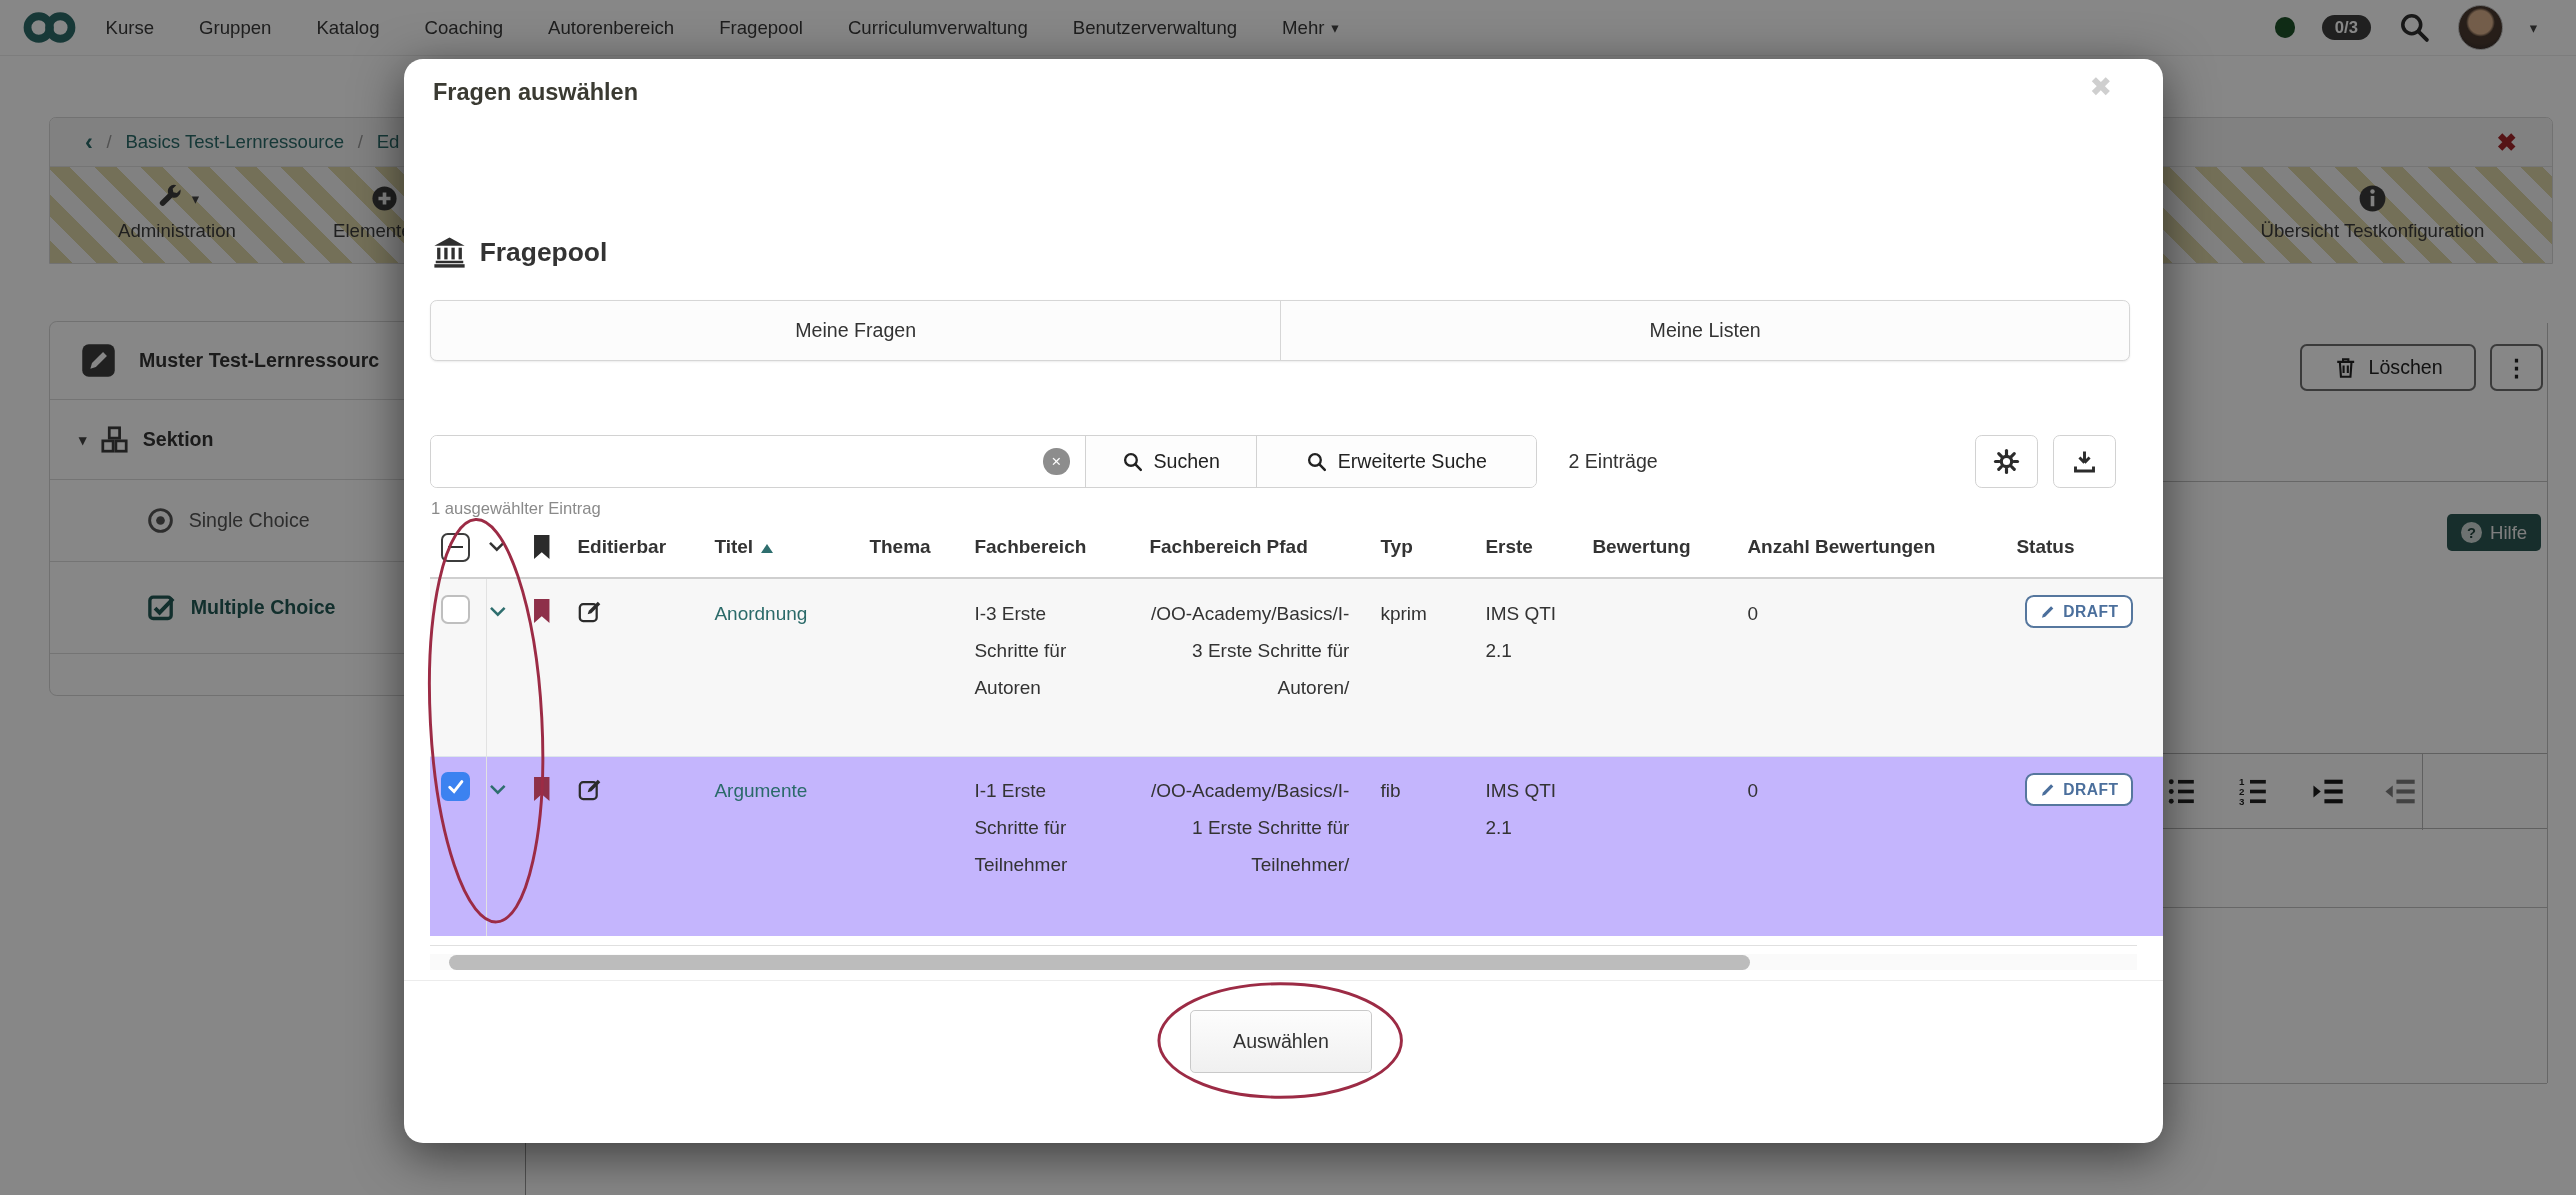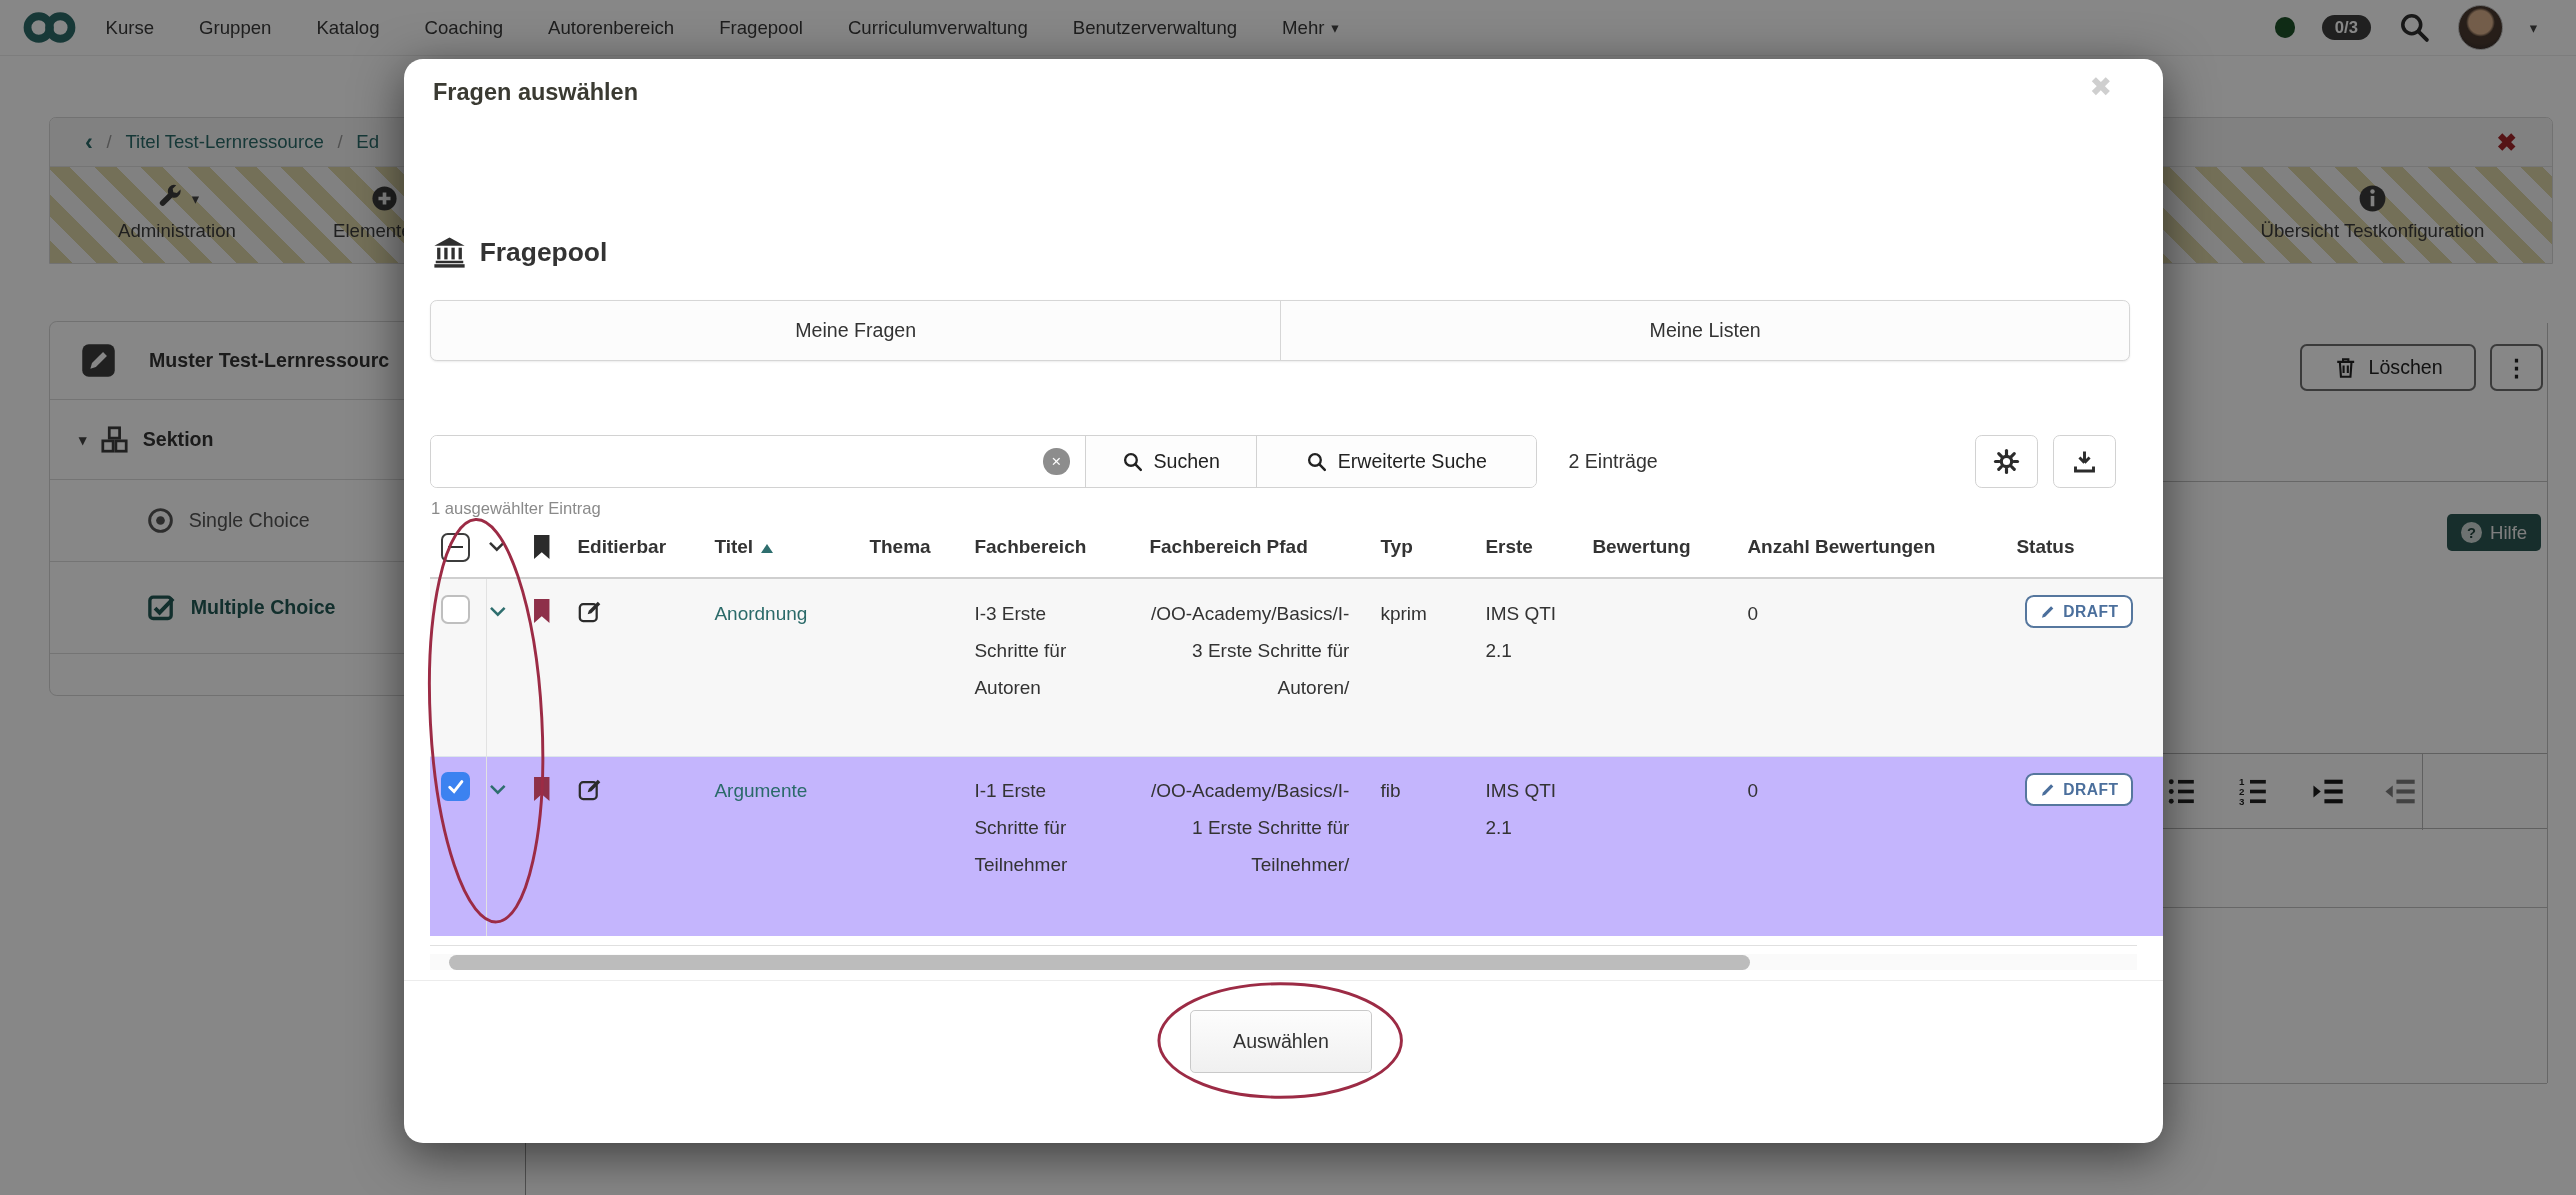--- a/index.html
+++ b/index.html
@@ -36,21 +36,21 @@
   .striped { height:96px; position:relative;
              background:repeating-linear-gradient(45deg,#dcd3a6 0 15.6px,#f3f3f3 15.6px 33px); }
   .tool-item { position:absolute; top:11.7px; text-align:center; color:#3c3c3c; font-size:18.6px; }
   .tool-icons { display:flex; align-items:center; justify-content:center; gap:7.8px; height:39px; }
   .tool-label { margin-top:2px; white-space:nowrap; }
 
   .tree-panel { position:absolute; left:49px; top:321px; width:606px; background:#fff;
                 border:1px solid #d6d6d6; border-radius:7.8px; overflow:hidden; }
   .tree-row { display:flex; align-items:center; border-bottom:1px solid #dcdcdc; font-size:19.6px; }
   .tree-row:last-child { border-bottom:none; }
-  .tr1 { height:78px; padding-left:29px; gap:31px; font-weight:bold; }
+  .tr1 { height:78px; padding-left:29px; gap:21px; font-weight:bold; }
   .tr2 { height:80px; padding-left:29px; gap:11.7px; font-weight:bold; }
   .tr3 { height:82px; padding-left:96px; gap:13.7px; color:#555; }
   .tr4 { height:92px; padding-left:96px; gap:13.7px; color:#235a56; font-weight:bold; }
   .tr5 { height:41px; }
 
   .bg-del-btn { position:absolute; left:2300px; top:344px; width:176px; height:47px; border:2px solid #6f6f6f;
                 border-radius:6.8px; display:flex; align-items:center; justify-content:center; gap:9.8px;
                 font-size:19.6px; color:#222; background:#fff; }
   .bg-kebab { position:absolute; left:2490px; top:344px; width:53px; height:47px; border:2px solid #6f6f6f;
               border-radius:6.8px; display:flex; align-items:center; justify-content:center;
@@ -183,21 +183,21 @@
         </span>
         <span class="avatar"></span>
         <span class="caret">▾</span>
       </div>
     </nav>
 
     <div class="crumb-card">
       <div class="crumb-bar">
         <span class="crumb-back">‹</span>
         <span class="crumb-sep">/</span>
-        <span class="crumb-link">Titel Test-Lernressource</span>
+        <span class="crumb-link">Basics Test-Lernressource</span>
         <span class="crumb-sep">/</span>
         <span class="crumb-link">Ed</span>
         <span class="crumb-close">✖</span>
       </div>
       <div class="striped">
         <div class="tool-item" style="left:39px; width:176px;">
           <div class="tool-icons">
             <svg class="ic" width="29" height="29" viewBox="0 0 24 24">
               <path fill="#3c3c3c" d="M21.2 6.2a5.2 5.2 0 0 1-6.9 4.9L8 17.4a2.3 2.3 0 1 1-3.3-3.3l6.3-6.3A5.2 5.2 0 0 1 17.6 1l-3 3 .6 2.9 2.9.6 3-3c.1.5.1 1.1.1 1.7z"></path>
             </svg>

